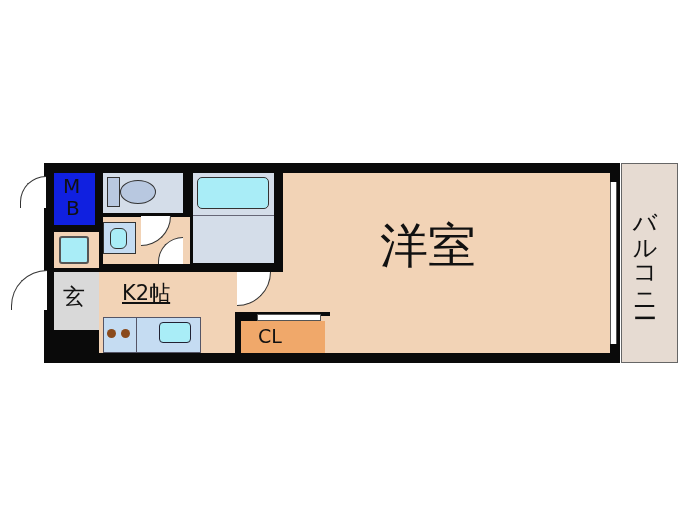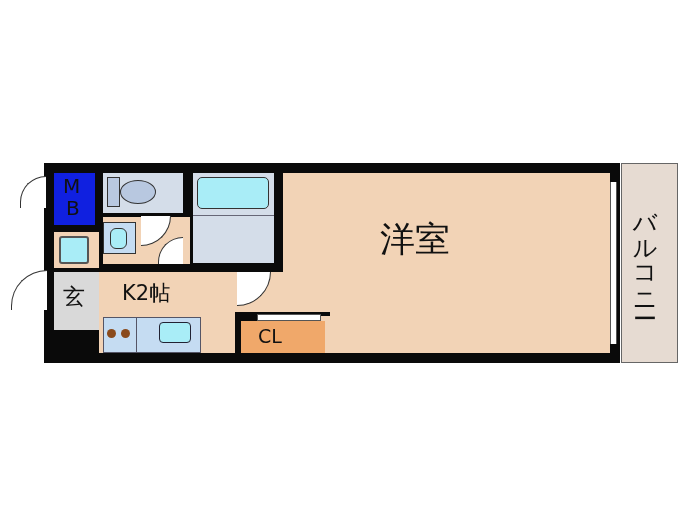--- a/index.html
+++ b/index.html
@@ -10,25 +10,25 @@
 </style>
 </head>
 <body>
 
 <div class="abs" style="left:0;top:0;width:700px;height:525px;">
 
   <div class="abs wall" style="left:44px;top:163px;width:576px;height:200px;"></div>
 
   <div class="abs" style="left:283px;top:173px;width:327px;height:180px;background:#f2d3b6;"></div>
 
-  <div class="lbl" style="left:380px;top:222px;font-size:35px;font-family:Liberation Serif, serif;">洋室</div>
+  <div class="lbl" style="left:380px;top:222px;font-size:48px;font-family:Liberation Serif, serif;">洋室</div>
 
   <div class="abs" style="left:99px;top:272px;width:136px;height:81px;background:#f2d3b6;"></div>
   <div class="abs" style="left:235px;top:272px;width:48px;height:40px;background:#f2d3b6;"></div>
-  <div class="lbl" style="left:122px;top:283px;font-size:21px;">K2帖</div>
+  <div class="lbl" style="left:122px;top:283px;font-size:21px;text-decoration:underline;">K2帖</div>
 
   <div class="abs" style="left:103px;top:317px;width:98px;height:36px;background:#c5dcf2;border:1px solid #556;"></div>
   <div class="abs" style="left:136px;top:317px;width:1px;height:36px;background:#556;"></div>
   <div class="abs" style="left:107px;top:329px;width:9px;height:9px;border-radius:50%;background:#8a4a1c;"></div>
   <div class="abs" style="left:121px;top:329px;width:9px;height:9px;border-radius:50%;background:#8a4a1c;"></div>
   <div class="abs" style="left:159px;top:322px;width:32px;height:21px;border-radius:4px;background:#a9edf7;border:1.5px solid #223;"></div>
 
   <div class="abs" style="left:54px;top:272px;width:45px;height:58px;background:#d9d9d9;"></div>
   <div class="lbl" style="left:63px;top:286px;font-size:22px;">玄</div>
 

